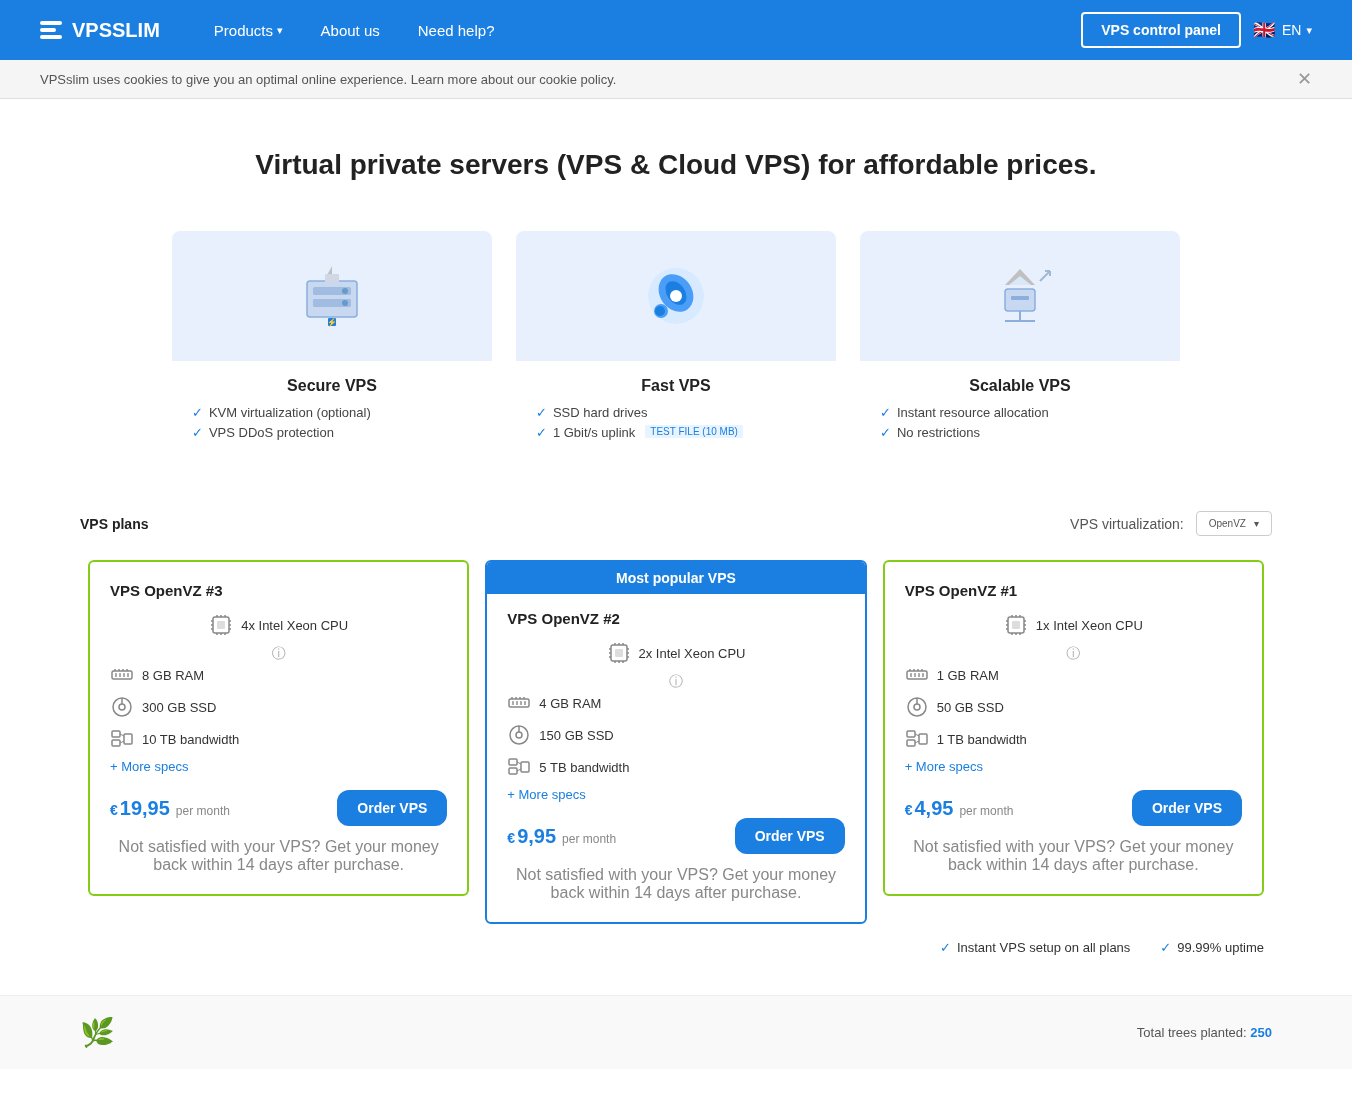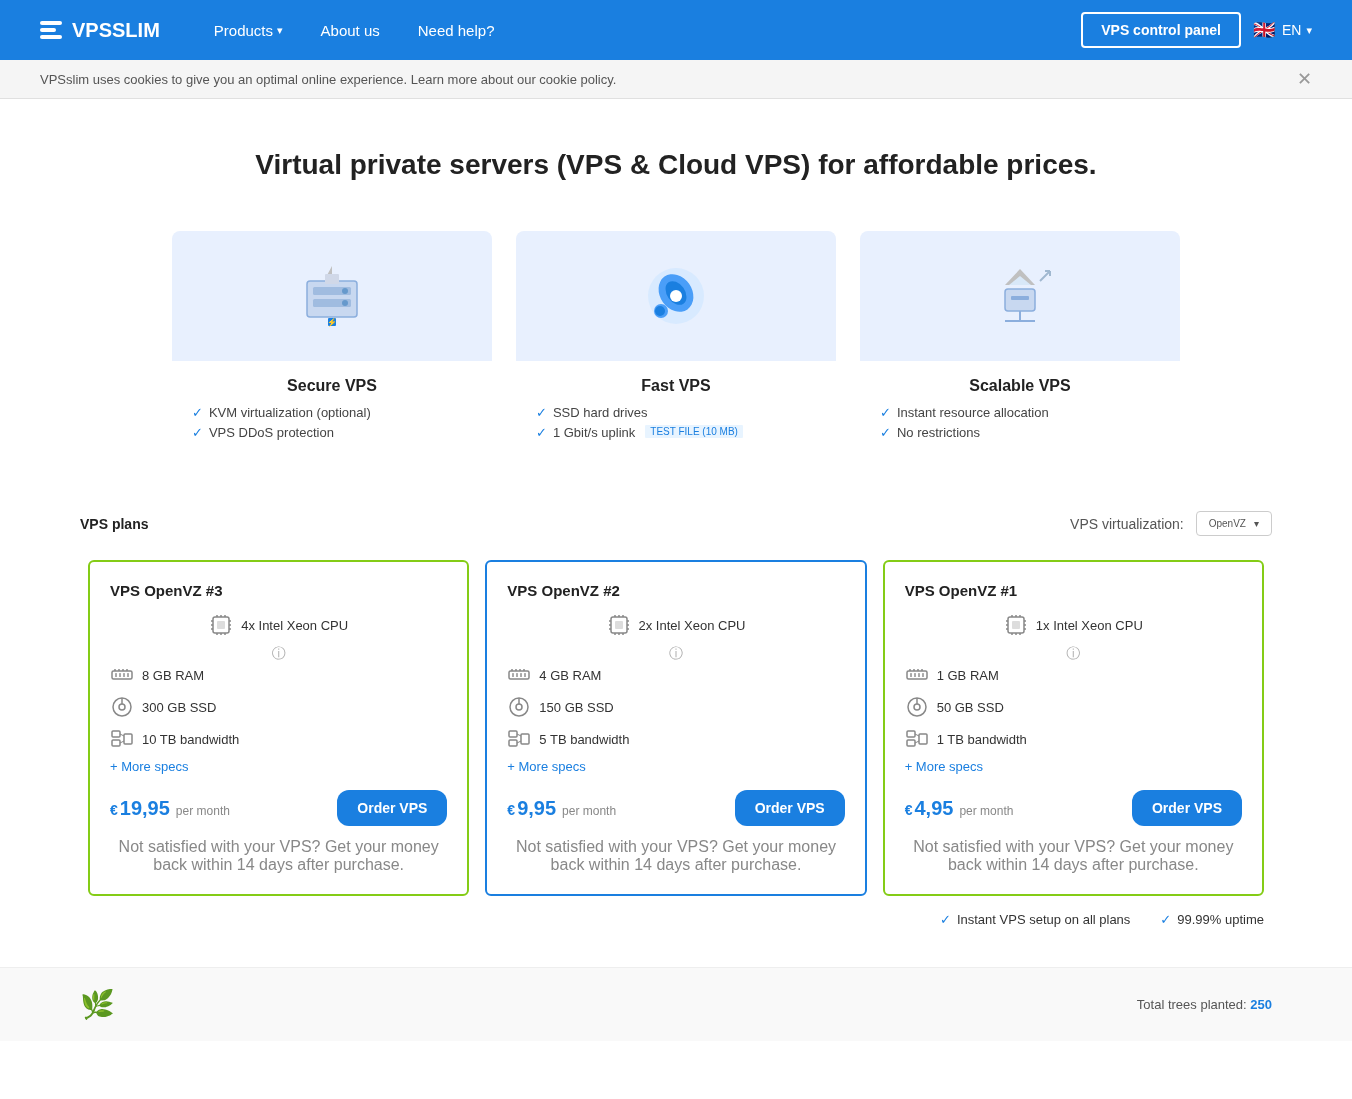--- a/index.html
+++ b/index.html
@@ -588,20 +588,21 @@
           <span class="price-symbol">€</span>
           <span class="price-value">19,95</span>
           <span class="price-period">per month</span>
         </div>
         <button class="btn-order">Order VPS</button>
       </div>
       <div class="satisfaction-note">Not satisfied with your VPS? Get your money back within 14 days after purchase.</div>
     </div>
 
     <div class="plan-card popular">
+      <div class="popular-badge">Most popular VPS</div>
       <div class="plan-name">VPS OpenVZ #2</div>
       <div class="spec-row">
         <div class="plan-spec">
           <div class="spec-icon">
             <svg width="22" height="22" viewBox="0 0 22 22">
                 <rect x="3" y="3" width="16" height="16" rx="2" fill="none" stroke="#888" stroke-width="1.5"></rect>
                 <rect x="7" y="7" width="8" height="8" rx="1" fill="#ddd"></rect>
                 <line x1="7" y1="1" x2="7" y2="3" stroke="#888" stroke-width="1.5"></line>
                 <line x1="11" y1="1" x2="11" y2="3" stroke="#888" stroke-width="1.5"></line>
                 <line x1="15" y1="1" x2="15" y2="3" stroke="#888" stroke-width="1.5"></line>

